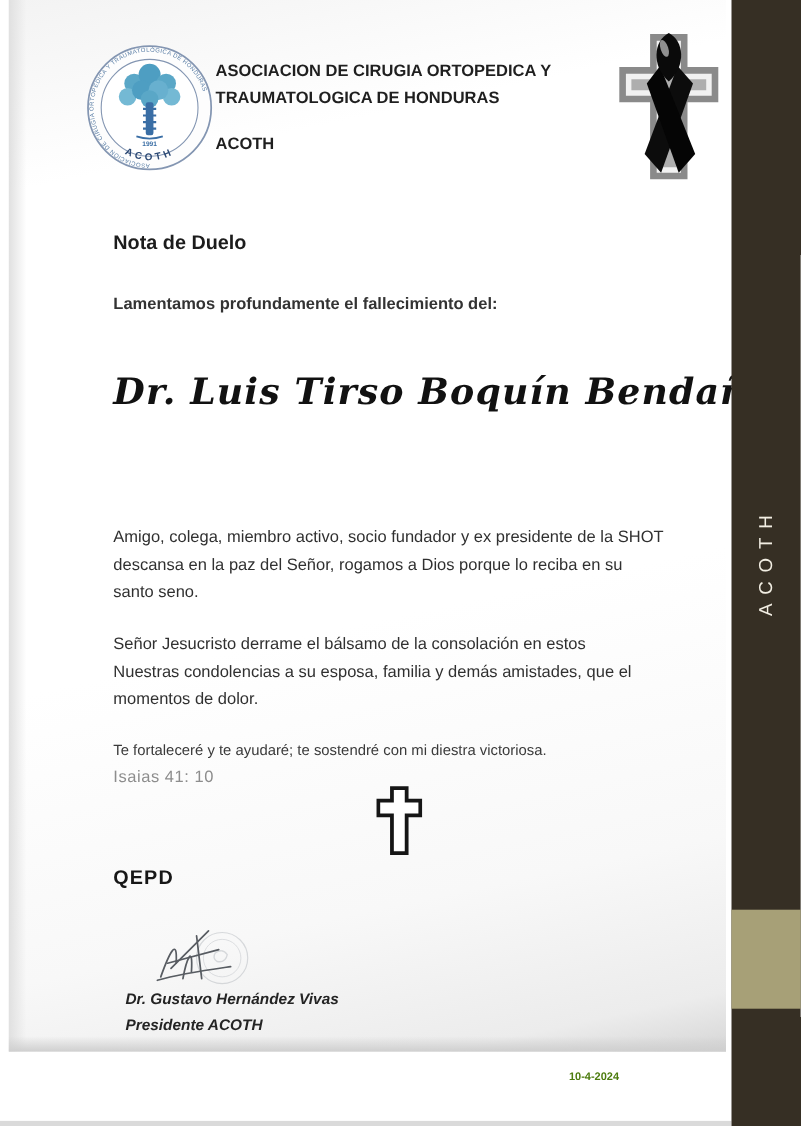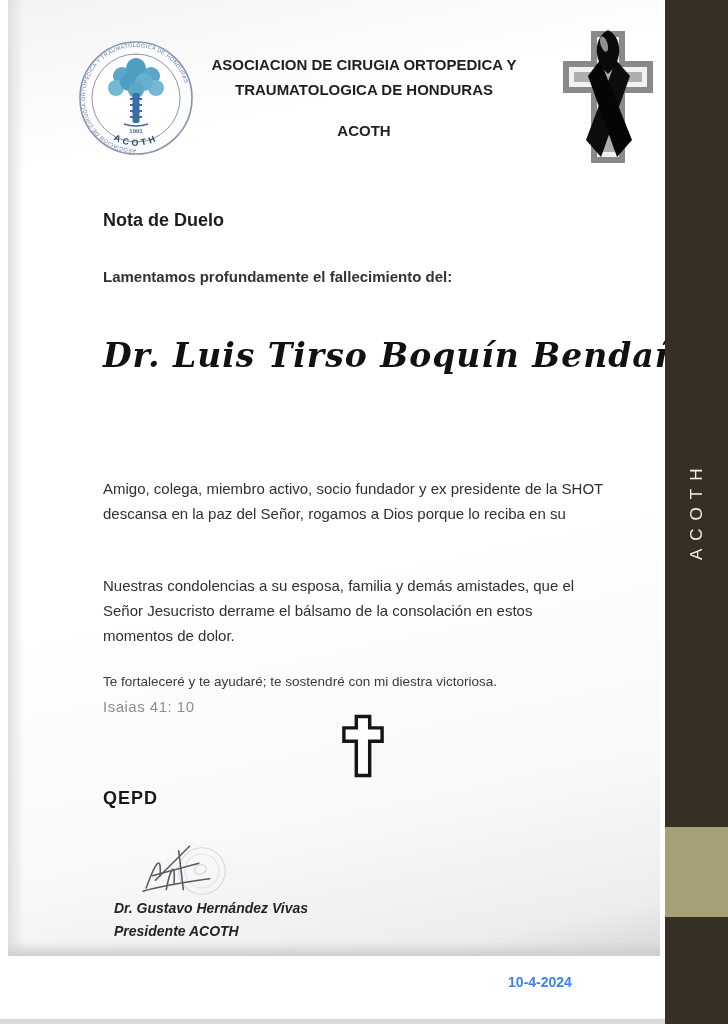--- a/index.html
+++ b/index.html
@@ -12,21 +12,21 @@
           background:linear-gradient(168deg,#f3f3f3 0%,#ffffff 16%,#ffffff 58%,#f8f8f8 82%,#ececec 95%,#d6d6d6 100%); }
   .page::before { content:""; position:absolute; left:0; top:0; bottom:0; width:16px;
           background:linear-gradient(90deg,#e0e0e0,rgba(255,255,255,0)); }
   .page::after { content:""; position:absolute; left:0; right:0; bottom:0; height:14px;
           background:linear-gradient(180deg,rgba(215,215,215,0),#cfcfcf); }
 
   .abs { position:absolute; }
   .col { position:absolute; left:95px; width:520px; text-align:left; }
 
   .seal { left:68px; top:36px; width:120px; height:124px; }
-  .org-block { left:188px; top:52px; width:336px; text-align:center;
+  .org-block { left:188px; top:52px; width:336px; 
                font-weight:bold; font-size:15px; line-height:25px; color:#1f1f1f; }
   .org-acronym { margin-top:16px; font-weight:bold; font-size:15px; }
   .mourning { left:546px; top:24px; width:108px; height:150px; }
 
   .nota-title { top:210px; font-size:18px; font-weight:bold; color:#1c1c1c; }
   .intro { top:268px; font-size:15px; color:#333;font-weight:bold; }
   .deceased { top:336px; font-family:"DejaVu Serif", serif; font-style:italic;
               font-weight:bold; font-size:33px; letter-spacing:1px; white-space:nowrap; color:#111; }
 
   .para { font-size:15px; line-height:25px; color:#303030;margin-top:29px; }
@@ -42,21 +42,21 @@
   .cross-wrap { top:714px; display:flex; justify-content:center; left:95px; width:520px; position:absolute; }
   .qepd { top:788px; font-size:18px; font-weight:bold; letter-spacing:1px; color:#171717; }
 
   .sig-art { left:110px; top:840px; width:140px; height:62px; }
   .sig-name { left:106px; top:900px; width:320px; text-align:left;
               font-weight:bold; font-style:italic; font-size:14px; color:#242424; }
   .sig-title { left:106px; top:923px; width:320px; text-align:left;
                font-weight:bold; font-style:italic; font-size:14px; color:#242424; }
 
   .date { left:455px; top:974px; width:170px; text-align:center;
-          font-weight:bold; font-size:14px; color:#3b82f6; }
+          font-weight:bold; font-size:10px; color:#4d7c0f; }
 
   .side-dark { left:665px; top:0; width:63px; height:1024px; background:#362f24; }
   .side-accent { left:665px; top:827px; width:63px; height:90px; background:#a7a077; }
   .side-label { position:absolute; left:0; top:400px; width:63px; height:220px;
                 display:flex; align-items:center; justify-content:center;
                 writing-mode:vertical-rl; transform:rotate(180deg);
                 color:#f2eee3; font-size:17px; letter-spacing:8px; }
   .bottom-strip { left:0; top:1019px; width:665px; height:5px; background:#dadada; }
 </style>
 </head>
@@ -119,25 +119,26 @@
       </g>
     </svg>
 
     <div class="col nota-title">Nota de Duelo</div>
     <div class="col intro">Lamentamos profundamente el fallecimiento del:</div>
     <div class="col deceased">Dr. Luis Tirso Boquín Bendaña</div>
 
     <div class="col para para1">
       <div>Amigo, colega, miembro activo, socio fundador y ex presidente de la SHOT</div>
       <div>descansa en la paz del Señor, rogamos a Dios porque lo reciba en su</div>
+      <div>santo seno.</div>
     </div>
 
     <div class="col para para2">
+      <div>Señor Jesucristo derrame el bálsamo de la consolación en estos</div>
       <div>Nuestras condolencias a su esposa, familia y demás amistades, que el</div>
-      <div>Señor Jesucristo derrame el bálsamo de la consolación en estos</div>
       <div>momentos de dolor.</div>
     </div>
 
     <div class="col verse verse2">Te fortaleceré y te ayudaré; te sostendré con mi diestra victoriosa.</div>
     <div class="col verse-ref">Isaias 41: 10</div>
 
     <div class="cross-wrap">
       <svg width="42" height="64" viewBox="0 0 44 66">
         <polygon points="15,2 29,2 29,14 42,14 42,28 29,28 29,64 15,64 15,28 2,28 2,14 15,14" fill="#ffffff" stroke="#161616" stroke-width="3.6"></polygon>
       </svg>

